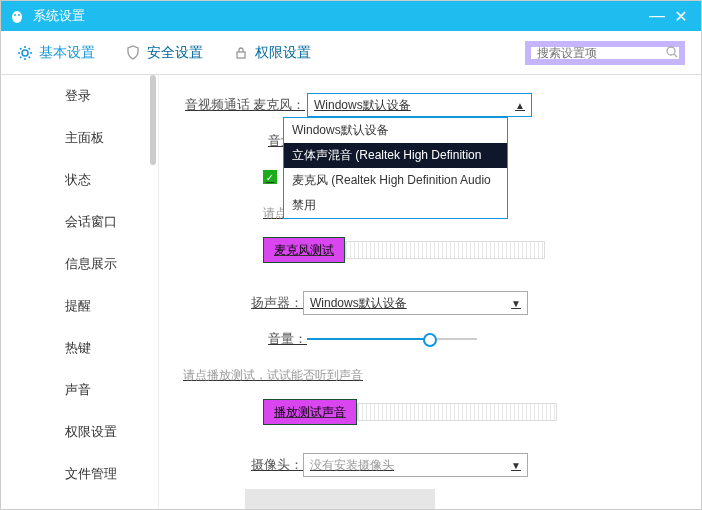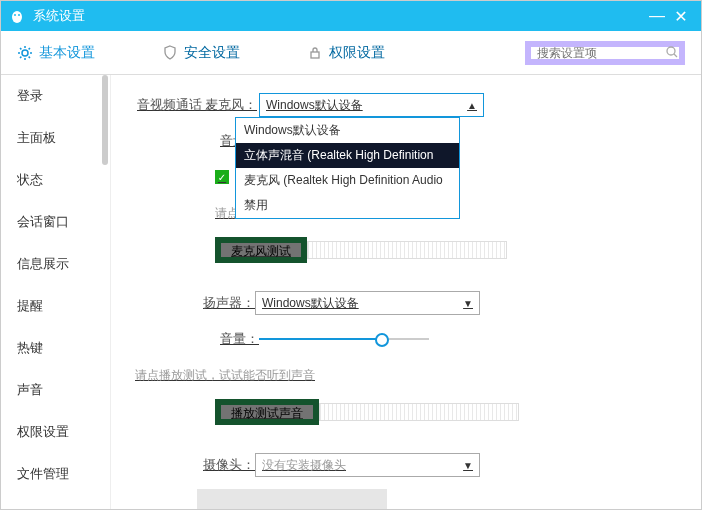--- a/index.html
+++ b/index.html
@@ -1,47 +1,47 @@
 <!DOCTYPE html>
 <html><head>
 <meta charset="utf-8">
 <style>
 * { box-sizing: border-box; margin: 0; padding: 0; font-family: "Microsoft YaHei", Arial, sans-serif; }
 body { width: 702px; height: 510px; background: #fff; border: 1px solid #ccc; overflow: hidden; font-size: 13px; color: #333; }
 .titlebar { height: 30px; background: #1fbcf0; display: flex; align-items: center; padding: 0 8px; color: #fff; }
 .titlebar .penguin { margin-right: 8px; display: flex; align-items: center; }
 .titlebar .title { flex: 1; font-size: 13px; }
 .titlebar .winbtn { width: 24px; text-align: center; font-size: 16px; cursor: pointer; }
-.tabbar { height: 44px; display: flex; align-items: center; border-bottom: 1px solid #ddd; padding: 0 16px; gap: 37px; }
+.tabbar { height: 44px; display: flex; align-items: center; border-bottom: 1px solid #ddd; padding: 0 16px; }
 .tabbar .tab { display: flex; align-items: center; margin-right: 30px; color: #0369a1; font-size: 14px; cursor: pointer; }
 .tabbar .tab.active { color: #1296db; }
 .tabbar .tab .ticon { margin-right: 6px; display: flex; }
 .tabbar .spacer { flex: 1; }
 .searchwrap { position: relative; }
 .searchwrap input { width: 160px; height: 24px; border: 6px solid #c4b5fd; padding: 0 24px 0 6px; font-size: 12px; color: #888; }
 .searchwrap .sicon { position: absolute; right: 6px; top: 4px; color: #aaa; }
 .body { display: flex; height: calc(100% - 74px); }
-.sidebar { width: 110px; border-right: 1px solid #eee; position: relative; }
+.sidebar { width: 110px; border-right: 1px solid #eee; position: relative; margin-left: 48px; }
 .sidebar .item { padding: 12px 16px; font-size: 13px; color: #333; cursor: pointer; }
 .sidebar .scroll { position: absolute; right: 2px; top: 0; width: 6px; height: 90px; background: #ccc; border-radius: 3px; }
 .main { flex: 1; padding: 18px 24px; position: relative; overflow: hidden; }
 .row { display: flex; align-items: center; margin-bottom: 12px; min-height: 24px; text-decoration: underline; }
 .label { width: 80px; text-align: right; color: #555; font-size: 13px; }
 .label2 { width: 60px; text-align: right; color: #555; font-size: 13px; }
 .dropdown { position: relative; width: 225px; height: 24px; border: 1px solid #1296db; display: flex; align-items: center; padding: 0 6px; cursor: pointer; background: #fff; }
 .dropdown .val { flex: 1; font-size: 12px; }
 .dropdown .arr { font-size: 10px; color: #333; }
 .dropdown.plain { border-color: #aaa; }
 .ddlist { position: absolute; top: 42px; left: 124px; width: 225px; border: 1px solid #1296db; background: #fff; z-index: 10; }
 .ddlist .opt { padding: 4px 8px; font-size: 12px; cursor: pointer; }
 .ddlist .opt.sel { background: #0f172a; color: #fff; }
 .chk { display: flex; align-items: center; }
 .chk .box { width: 14px; height: 14px; border: 1px solid #1aad19; background: #1aad19; margin-right: 6px; display: flex; align-items: center; justify-content: center; color: #fff; font-size: 10px; }
 .hint { color: #999; font-size: 12px; }
-.btn { height: 26px; border: 6px solid #14532d; background: #737373; padding: 0 10px; font-size: 12px; cursor: pointer; }
+.btn { height: 26px; border: 1px solid #14532d; background: #d946ef; padding: 0 10px; font-size: 12px; cursor: pointer; }
 .meter { display: inline-block; width: 200px; height: 18px; background: repeating-linear-gradient(90deg,#e8e8e8 0,#e8e8e8 1px,#fff 1px,#fff 4px); border: 1px solid #ddd; vertical-align: middle; }
 .slider { position: relative; width: 170px; height: 16px; }
 .slider .track { position: absolute; top: 7px; left: 0; right: 0; height: 2px; background: #ccc; }
 .slider .fill { position: absolute; top: 7px; left: 0; width: 70%; height: 2px; background: #1296db; }
 .slider .thumb { position: absolute; top: 2px; left: 68%; width: 14px; height: 14px; border-radius: 50%; background: #fff; border: 2px solid #1296db; }
 .camprev { width: 190px; height: 100px; background: #e6e6e6; display: flex; align-items: center; justify-content: center; margin-left: 62px; }
 .section { margin-bottom: 28px; }
 </style>
 </head>
 <body>

